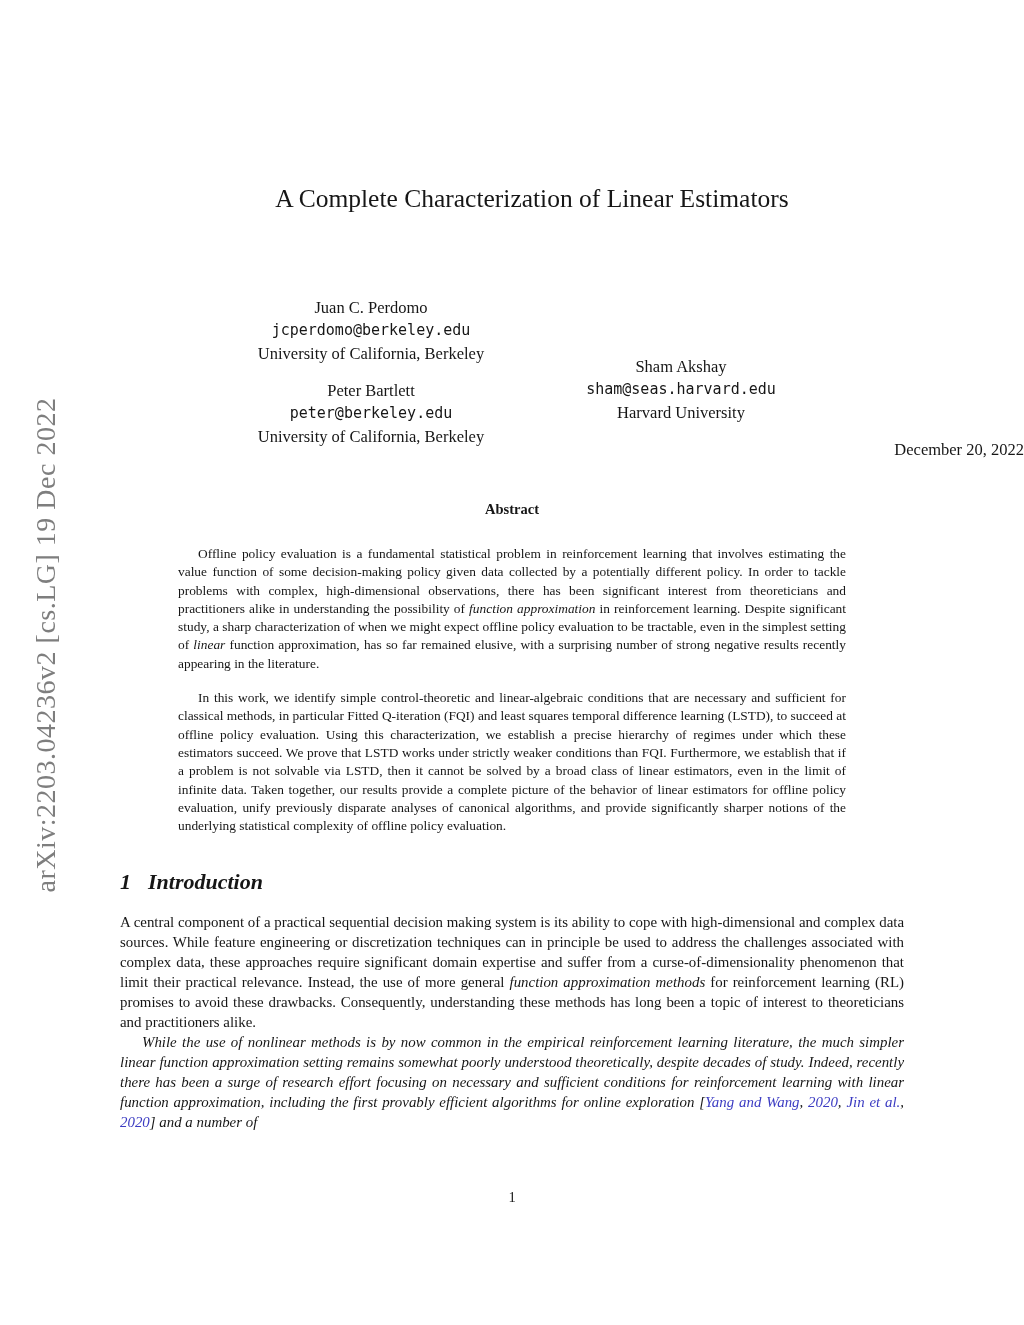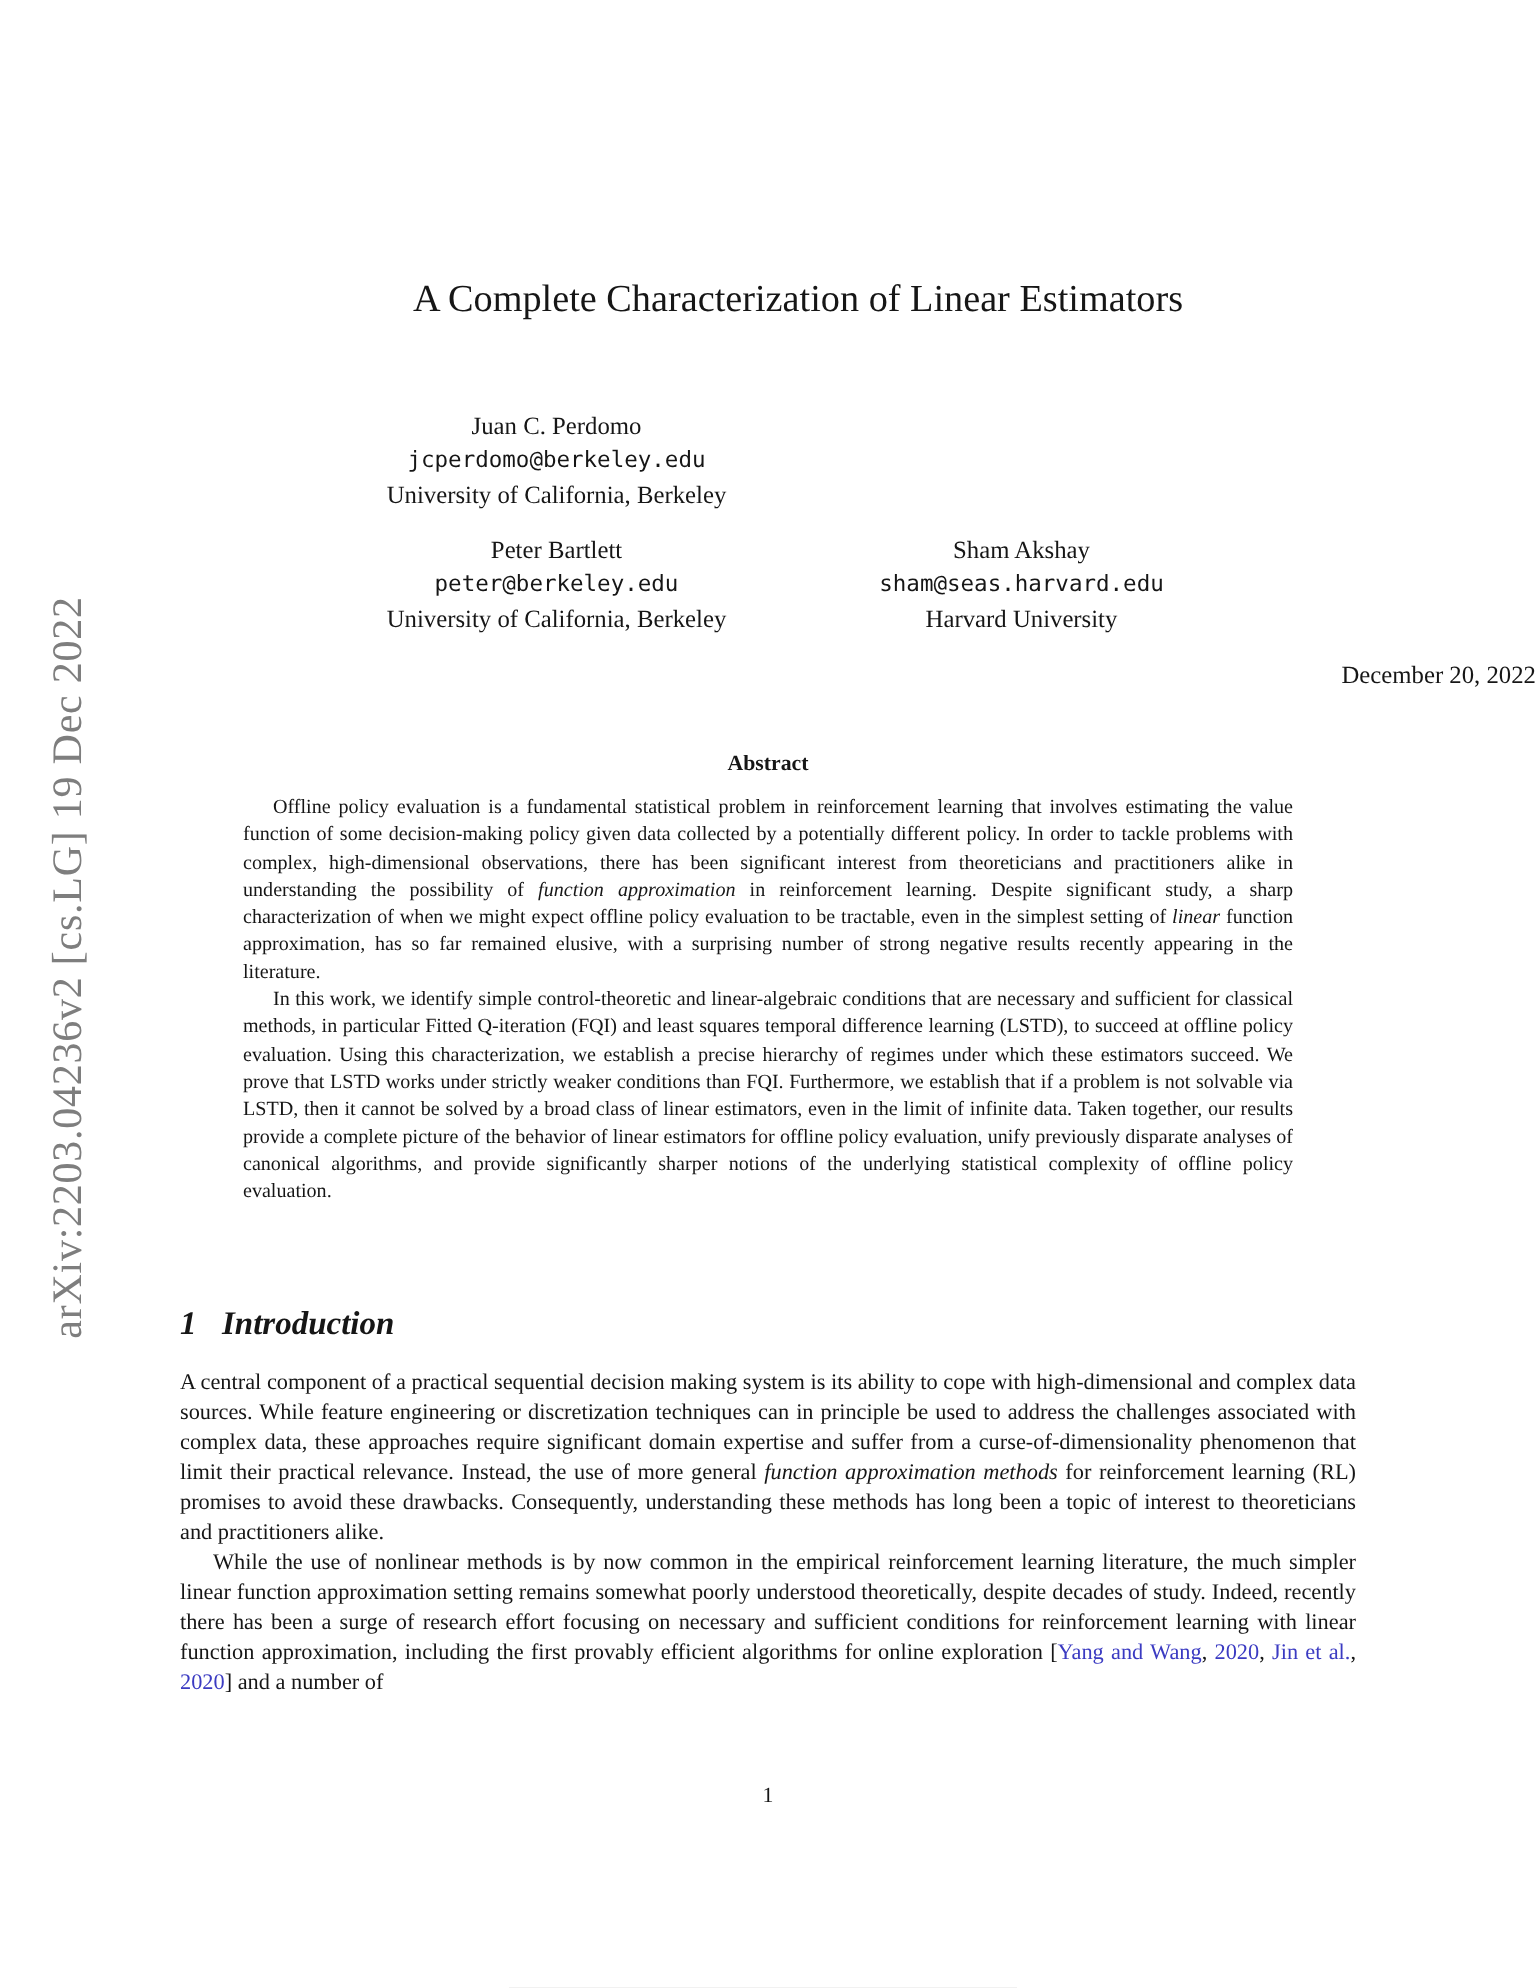--- a/index.html
+++ b/index.html
@@ -46,21 +46,21 @@
     text-align: center;
     white-space: nowrap;
   }
   .author-cell .name { font-size: 16.5px; line-height: 23px; }
   .author-cell .email {
     font-family: "DejaVu Sans Mono", "Liberation Mono", monospace;
     font-size: 15px;
     line-height: 23px;
   }
   .author-cell .affil { font-size: 16.5px; line-height: 23px; }
-  .col-left  { left: 251px; }
+  .col-left  { left: 251px; margin-top: 24px; }
   .col-right { left: 561px; }
   .row-1 { top: 0; }
   .row-2 { top: 83px; }
   .date-line {
     position: absolute;
     top: 440px;
     width: 100%;
     text-align: right;
     font-size: 16.5px;
   }
@@ -74,41 +74,41 @@
   }
   .abstract-body {
     position: absolute;
     top: 529px;
     left: 162px;
     width: 700px;
     font-size: 13.4px;
     line-height: 18.3px;
     text-align: justify;
   }
-  .abstract-body p { margin: 0; text-indent: 20px; }
+  .abstract-body p { margin: 16px; text-indent: 20px; }
   .section-heading {
     position: absolute;
     top: 869px;
     left: 120px;
     font-size: 22px;
     font-weight: bold;
     font-style: italic;
   }
   .section-heading .sec-title { margin-left: 17px; }
   .intro-body {
     position: absolute;
     top: 912px;
     left: 120px;
     width: 784px;
     font-size: 14.9px;
     line-height: 20px;
     text-align: justify;
   }
   .intro-body p { margin: 0; }
-  .intro-body p.indented { text-indent: 22px; }
+  .intro-body p.indented { text-indent: 22px; font-style: italic; }
   .page-number {
     position: absolute;
     top: 1189px;
     width: 100%;
     text-align: center;
     font-size: 14.5px;
   }
   a.cite {
     color: #3b3bc2;
     text-decoration: none;

